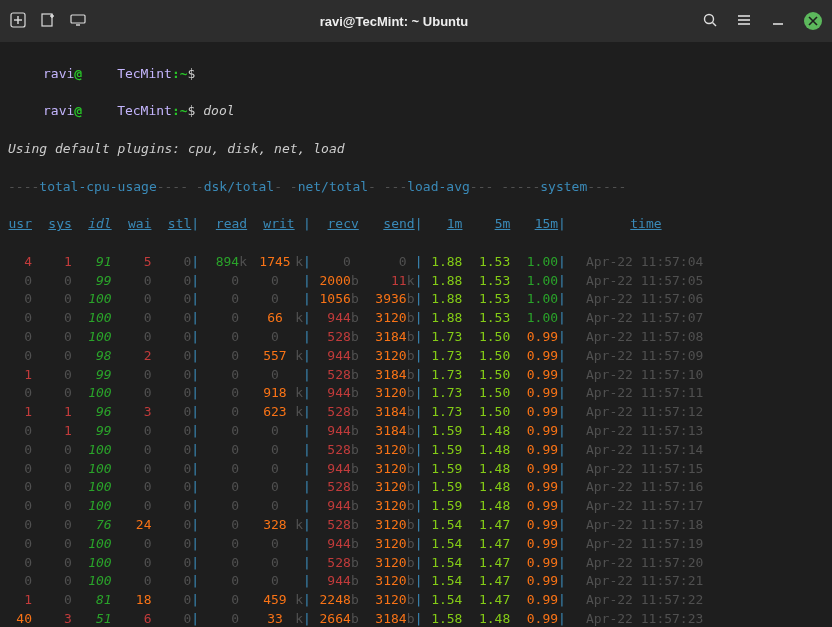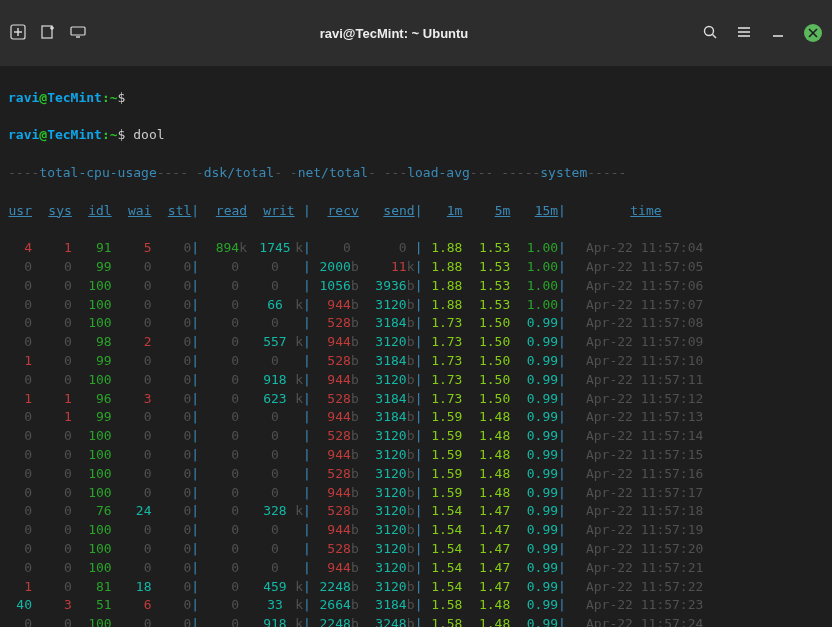--- a/index.html
+++ b/index.html
@@ -1,42 +1,42 @@
 <!DOCTYPE html>
 <html><head>
 <meta charset="utf-8">
 <style>
   html,body{margin:0;padding:0;background:#1e1e1e;font-family:'DejaVu Sans Mono','Consolas',monospace;font-size:13px;color:#ccc;overflow:hidden;width:832px;height:627px;}
-  .titlebar{background:#2d2d2d;height:34px;display:flex;align-items:center;padding:16px 10px;color:#eee;font-family:sans-serif;}
+  .titlebar{background:#2d2d2d;height:34px;display:flex;align-items:center;padding:4px 10px;color:#eee;font-family:sans-serif;}
   .tb-left{display:flex;gap:14px;align-items:center;}
   .tb-icon{width:16px;height:16px;fill:#ddd;}
   .tb-title{flex:1;text-align:center;font-weight:600;font-size:13px;}
   .tb-right{display:flex;gap:18px;align-items:center;}
   .close-btn{width:18px;height:18px;border-radius:50%;background:#5cb85c;display:flex;align-items:center;justify-content:center;}
   .close-btn svg{width:10px;height:10px;fill:#1e1e1e;}
   .term{padding:4px 8px;line-height:18.8px;white-space:pre;}
-  .prompt-user{color:#0ea5e9;font-weight:bold;}
+  .prompt-user{color:#c4b5fd;font-weight:normal;margin-left:35px;}
   .prompt-sep{color:#28c428;font-weight:bold;}
   .prompt-path{color:#28c428;font-weight:bold;}
   .prompt-sym{color:#ccc;}
-  .cmd{color:#ccc;}
+  .cmd{color:#ccc;font-style:italic;}
   .hdr-dash{color:#505050;}
   .hdr-grp{color:#3a8ab8;}
   .col-ul{text-decoration:underline;color:#3a8ab8;}
   .c-red{color:#c23b3b;}
   .c-grn{color:#2aa32a;}
   .c-dim{color:#505050;}
-  .c-yel{color:#14b8a6;}
+  .c-yel{color:#f97316;}
   .c-cya{color:#84cc16;}
   .sep{color:#3a8ab8;}
   .row{display:block;}
   .cell{display:inline-block;text-align:right;}
   .usr{width:24px;}
   .sys{width:32px;}
-  .idl{width:32px;}
+  .idl{width:32px;font-style:italic;}
   .wai{width:32px;}
   .stl{width:32px;}
   .read{width:40px;}
   .readu{width:8px;}
   .writ{width:40px;text-align:center;}
   .writu{width:8px;}
   .recv{width:40px;}
   .recvu{width:8px;}
   .send{width:40px;}
   .sendu{width:8px;}
@@ -82,16 +82,17 @@
           <line x1="1" y1="1" x2="9" y2="9" stroke="#1e1e1e" stroke-width="1.6"></line>
           <line x1="9" y1="1" x2="1" y2="9" stroke="#1e1e1e" stroke-width="1.6"></line>
         </svg>
       </span>
   </div>
 </div>
 
 <div class="term">
 <div><span class="prompt-user">ravi</span><span class="prompt-sep">@</span><span class="prompt-user">TecMint</span><span class="prompt-sep">:</span><span class="prompt-path">~</span><span class="prompt-sym">$</span></div>
 <div><span class="prompt-user">ravi</span><span class="prompt-sep">@</span><span class="prompt-user">TecMint</span><span class="prompt-sep">:</span><span class="prompt-path">~</span><span class="prompt-sym">$</span> <span class="cmd">dool</span></div>
+<div class="cmd">Using default plugins: cpu, disk, net, load</div>
 <div><span class="hdr-dash">----</span><span class="hdr-grp">total-cpu-usage</span><span class="hdr-dash">----</span> <span class="hdr-dash">-</span><span class="hdr-grp">dsk/total</span><span class="hdr-dash">-</span> <span class="hdr-dash">-</span><span class="hdr-grp">net/total</span><span class="hdr-dash">-</span> <span class="hdr-dash">---</span><span class="hdr-grp">load-avg</span><span class="hdr-dash">---</span> <span class="hdr-dash">-----</span><span class="hdr-grp">system</span><span class="hdr-dash">-----</span></div>
 <div><span class="col-ul cell usr">usr</span> <span class="col-ul cell sys">sys</span> <span class="col-ul cell idl">idl</span> <span class="col-ul cell wai">wai</span> <span class="col-ul cell stl">stl</span><span class="sep">|</span><span class="col-ul cell read" style="width:48px">read</span> <span class="col-ul cell writ" style="width:48px">writ</span><span class="sep">|</span><span class="col-ul cell recv" style="width:48px">recv</span> <span class="col-ul cell send" style="width:48px">send</span><span class="sep">|</span><span class="col-ul cell la">1m</span> <span class="col-ul cell la">5m</span> <span class="col-ul cell la">15m</span><span class="sep">|</span><span class="col-ul cell ts" style="text-align:center">time</span></div>
 <div id="rows"><div class="row"><span class="cell usr c-red">4</span> <span class="cell sys c-red">1</span> <span class="cell idl c-grn">91</span> <span class="cell wai c-red">5</span> <span class="cell stl c-dim">0</span><span class="sep">|</span><span class="cell read c-grn">894</span><span class="cell readu c-dim">k</span> <span class="cell writ c-yel">1745</span><span class="cell writu c-dim">k</span><span class="sep">|</span><span class="cell recv c-dim">0</span><span class="cell recvu c-dim"></span> <span class="cell send c-dim">0</span><span class="cell sendu c-dim"></span><span class="sep">|</span><span class="cell la c-cya">1.88</span> <span class="cell la c-cya">1.53</span> <span class="cell la c-grn">1.00</span><span class="sep">|</span><span class="cell ts c-dim">Apr-22 11:57:04</span></div><div class="row"><span class="cell usr c-dim">0</span> <span class="cell sys c-dim">0</span> <span class="cell idl c-grn">99</span> <span class="cell wai c-dim">0</span> <span class="cell stl c-dim">0</span><span class="sep">|</span><span class="cell read c-dim">0</span><span class="cell readu c-dim"></span> <span class="cell writ c-dim">0</span><span class="cell writu c-dim"></span><span class="sep">|</span><span class="cell recv c-yel">2000</span><span class="cell recvu c-dim">b</span> <span class="cell send c-red">11</span><span class="cell sendu c-dim">k</span><span class="sep">|</span><span class="cell la c-cya">1.88</span> <span class="cell la c-cya">1.53</span> <span class="cell la c-grn">1.00</span><span class="sep">|</span><span class="cell ts c-dim">Apr-22 11:57:05</span></div><div class="row"><span class="cell usr c-dim">0</span> <span class="cell sys c-dim">0</span> <span class="cell idl c-grn">100</span> <span class="cell wai c-dim">0</span> <span class="cell stl c-dim">0</span><span class="sep">|</span><span class="cell read c-dim">0</span><span class="cell readu c-dim"></span> <span class="cell writ c-dim">0</span><span class="cell writu c-dim"></span><span class="sep">|</span><span class="cell recv c-yel">1056</span><span class="cell recvu c-dim">b</span> <span class="cell send c-yel">3936</span><span class="cell sendu c-dim">b</span><span class="sep">|</span><span class="cell la c-cya">1.88</span> <span class="cell la c-cya">1.53</span> <span class="cell la c-grn">1.00</span><span class="sep">|</span><span class="cell ts c-dim">Apr-22 11:57:06</span></div><div class="row"><span class="cell usr c-dim">0</span> <span class="cell sys c-dim">0</span> <span class="cell idl c-grn">100</span> <span class="cell wai c-dim">0</span> <span class="cell stl c-dim">0</span><span class="sep">|</span><span class="cell read c-dim">0</span><span class="cell readu c-dim"></span> <span class="cell writ c-yel">66</span><span class="cell writu c-dim">k</span><span class="sep">|</span><span class="cell recv c-red">944</span><span class="cell recvu c-dim">b</span> <span class="cell send c-yel">3120</span><span class="cell sendu c-dim">b</span><span class="sep">|</span><span class="cell la c-cya">1.88</span> <span class="cell la c-cya">1.53</span> <span class="cell la c-grn">1.00</span><span class="sep">|</span><span class="cell ts c-dim">Apr-22 11:57:07</span></div><div class="row"><span class="cell usr c-dim">0</span> <span class="cell sys c-dim">0</span> <span class="cell idl c-grn">100</span> <span class="cell wai c-dim">0</span> <span class="cell stl c-dim">0</span><span class="sep">|</span><span class="cell read c-dim">0</span><span class="cell readu c-dim"></span> <span class="cell writ c-dim">0</span><span class="cell writu c-dim"></span><span class="sep">|</span><span class="cell recv c-red">528</span><span class="cell recvu c-dim">b</span> <span class="cell send c-yel">3184</span><span class="cell sendu c-dim">b</span><span class="sep">|</span><span class="cell la c-cya">1.73</span> <span class="cell la c-cya">1.50</span> <span class="cell la c-yel">0.99</span><span class="sep">|</span><span class="cell ts c-dim">Apr-22 11:57:08</span></div><div class="row"><span class="cell usr c-dim">0</span> <span class="cell sys c-dim">0</span> <span class="cell idl c-grn">98</span> <span class="cell wai c-red">2</span> <span class="cell stl c-dim">0</span><span class="sep">|</span><span class="cell read c-dim">0</span><span class="cell readu c-dim"></span> <span class="cell writ c-yel">557</span><span class="cell writu c-dim">k</span><span class="sep">|</span><span class="cell recv c-red">944</span><span class="cell recvu c-dim">b</span> <span class="cell send c-yel">3120</span><span class="cell sendu c-dim">b</span><span class="sep">|</span><span class="cell la c-cya">1.73</span> <span class="cell la c-cya">1.50</span> <span class="cell la c-yel">0.99</span><span class="sep">|</span><span class="cell ts c-dim">Apr-22 11:57:09</span></div><div class="row"><span class="cell usr c-red">1</span> <span class="cell sys c-dim">0</span> <span class="cell idl c-grn">99</span> <span class="cell wai c-dim">0</span> <span class="cell stl c-dim">0</span><span class="sep">|</span><span class="cell read c-dim">0</span><span class="cell readu c-dim"></span> <span class="cell writ c-dim">0</span><span class="cell writu c-dim"></span><span class="sep">|</span><span class="cell recv c-red">528</span><span class="cell recvu c-dim">b</span> <span class="cell send c-yel">3184</span><span class="cell sendu c-dim">b</span><span class="sep">|</span><span class="cell la c-cya">1.73</span> <span class="cell la c-cya">1.50</span> <span class="cell la c-yel">0.99</span><span class="sep">|</span><span class="cell ts c-dim">Apr-22 11:57:10</span></div><div class="row"><span class="cell usr c-dim">0</span> <span class="cell sys c-dim">0</span> <span class="cell idl c-grn">100</span> <span class="cell wai c-dim">0</span> <span class="cell stl c-dim">0</span><span class="sep">|</span><span class="cell read c-dim">0</span><span class="cell readu c-dim"></span> <span class="cell writ c-yel">918</span><span class="cell writu c-dim">k</span><span class="sep">|</span><span class="cell recv c-red">944</span><span class="cell recvu c-dim">b</span> <span class="cell send c-yel">3120</span><span class="cell sendu c-dim">b</span><span class="sep">|</span><span class="cell la c-cya">1.73</span> <span class="cell la c-cya">1.50</span> <span class="cell la c-yel">0.99</span><span class="sep">|</span><span class="cell ts c-dim">Apr-22 11:57:11</span></div><div class="row"><span class="cell usr c-red">1</span> <span class="cell sys c-red">1</span> <span class="cell idl c-grn">96</span> <span class="cell wai c-red">3</span> <span class="cell stl c-dim">0</span><span class="sep">|</span><span class="cell read c-dim">0</span><span class="cell readu c-dim"></span> <span class="cell writ c-yel">623</span><span class="cell writu c-dim">k</span><span class="sep">|</span><span class="cell recv c-red">528</span><span class="cell recvu c-dim">b</span> <span class="cell send c-yel">3184</span><span class="cell sendu c-dim">b</span><span class="sep">|</span><span class="cell la c-cya">1.73</span> <span class="cell la c-cya">1.50</span> <span class="cell la c-yel">0.99</span><span class="sep">|</span><span class="cell ts c-dim">Apr-22 11:57:12</span></div><div class="row"><span class="cell usr c-dim">0</span> <span class="cell sys c-red">1</span> <span class="cell idl c-grn">99</span> <span class="cell wai c-dim">0</span> <span class="cell stl c-dim">0</span><span class="sep">|</span><span class="cell read c-dim">0</span><span class="cell readu c-dim"></span> <span class="cell writ c-dim">0</span><span class="cell writu c-dim"></span><span class="sep">|</span><span class="cell recv c-red">944</span><span class="cell recvu c-dim">b</span> <span class="cell send c-yel">3184</span><span class="cell sendu c-dim">b</span><span class="sep">|</span><span class="cell la c-cya">1.59</span> <span class="cell la c-cya">1.48</span> <span class="cell la c-yel">0.99</span><span class="sep">|</span><span class="cell ts c-dim">Apr-22 11:57:13</span></div><div class="row"><span class="cell usr c-dim">0</span> <span class="cell sys c-dim">0</span> <span class="cell idl c-grn">100</span> <span class="cell wai c-dim">0</span> <span class="cell stl c-dim">0</span><span class="sep">|</span><span class="cell read c-dim">0</span><span class="cell readu c-dim"></span> <span class="cell writ c-dim">0</span><span class="cell writu c-dim"></span><span class="sep">|</span><span class="cell recv c-red">528</span><span class="cell recvu c-dim">b</span> <span class="cell send c-yel">3120</span><span class="cell sendu c-dim">b</span><span class="sep">|</span><span class="cell la c-cya">1.59</span> <span class="cell la c-cya">1.48</span> <span class="cell la c-yel">0.99</span><span class="sep">|</span><span class="cell ts c-dim">Apr-22 11:57:14</span></div><div class="row"><span class="cell usr c-dim">0</span> <span class="cell sys c-dim">0</span> <span class="cell idl c-grn">100</span> <span class="cell wai c-dim">0</span> <span class="cell stl c-dim">0</span><span class="sep">|</span><span class="cell read c-dim">0</span><span class="cell readu c-dim"></span> <span class="cell writ c-dim">0</span><span class="cell writu c-dim"></span><span class="sep">|</span><span class="cell recv c-red">944</span><span class="cell recvu c-dim">b</span> <span class="cell send c-yel">3120</span><span class="cell sendu c-dim">b</span><span class="sep">|</span><span class="cell la c-cya">1.59</span> <span class="cell la c-cya">1.48</span> <span class="cell la c-yel">0.99</span><span class="sep">|</span><span class="cell ts c-dim">Apr-22 11:57:15</span></div><div class="row"><span class="cell usr c-dim">0</span> <span class="cell sys c-dim">0</span> <span class="cell idl c-grn">100</span> <span class="cell wai c-dim">0</span> <span class="cell stl c-dim">0</span><span class="sep">|</span><span class="cell read c-dim">0</span><span class="cell readu c-dim"></span> <span class="cell writ c-dim">0</span><span class="cell writu c-dim"></span><span class="sep">|</span><span class="cell recv c-red">528</span><span class="cell recvu c-dim">b</span> <span class="cell send c-yel">3120</span><span class="cell sendu c-dim">b</span><span class="sep">|</span><span class="cell la c-cya">1.59</span> <span class="cell la c-cya">1.48</span> <span class="cell la c-yel">0.99</span><span class="sep">|</span><span class="cell ts c-dim">Apr-22 11:57:16</span></div><div class="row"><span class="cell usr c-dim">0</span> <span class="cell sys c-dim">0</span> <span class="cell idl c-grn">100</span> <span class="cell wai c-dim">0</span> <span class="cell stl c-dim">0</span><span class="sep">|</span><span class="cell read c-dim">0</span><span class="cell readu c-dim"></span> <span class="cell writ c-dim">0</span><span class="cell writu c-dim"></span><span class="sep">|</span><span class="cell recv c-red">944</span><span class="cell recvu c-dim">b</span> <span class="cell send c-yel">3120</span><span class="cell sendu c-dim">b</span><span class="sep">|</span><span class="cell la c-cya">1.59</span> <span class="cell la c-cya">1.48</span> <span class="cell la c-yel">0.99</span><span class="sep">|</span><span class="cell ts c-dim">Apr-22 11:57:17</span></div><div class="row"><span class="cell usr c-dim">0</span> <span class="cell sys c-dim">0</span> <span class="cell idl c-grn">76</span> <span class="cell wai c-yel">24</span> <span class="cell stl c-dim">0</span><span class="sep">|</span><span class="cell read c-dim">0</span><span class="cell readu c-dim"></span> <span class="cell writ c-yel">328</span><span class="cell writu c-dim">k</span><span class="sep">|</span><span class="cell recv c-red">528</span><span class="cell recvu c-dim">b</span> <span class="cell send c-yel">3120</span><span class="cell sendu c-dim">b</span><span class="sep">|</span><span class="cell la c-cya">1.54</span> <span class="cell la c-cya">1.47</span> <span class="cell la c-yel">0.99</span><span class="sep">|</span><span class="cell ts c-dim">Apr-22 11:57:18</span></div><div class="row"><span class="cell usr c-dim">0</span> <span class="cell sys c-dim">0</span> <span class="cell idl c-grn">100</span> <span class="cell wai c-dim">0</span> <span class="cell stl c-dim">0</span><span class="sep">|</span><span class="cell read c-dim">0</span><span class="cell readu c-dim"></span> <span class="cell writ c-dim">0</span><span class="cell writu c-dim"></span><span class="sep">|</span><span class="cell recv c-red">944</span><span class="cell recvu c-dim">b</span> <span class="cell send c-yel">3120</span><span class="cell sendu c-dim">b</span><span class="sep">|</span><span class="cell la c-cya">1.54</span> <span class="cell la c-cya">1.47</span> <span class="cell la c-yel">0.99</span><span class="sep">|</span><span class="cell ts c-dim">Apr-22 11:57:19</span></div><div class="row"><span class="cell usr c-dim">0</span> <span class="cell sys c-dim">0</span> <span class="cell idl c-grn">100</span> <span class="cell wai c-dim">0</span> <span class="cell stl c-dim">0</span><span class="sep">|</span><span class="cell read c-dim">0</span><span class="cell readu c-dim"></span> <span class="cell writ c-dim">0</span><span class="cell writu c-dim"></span><span class="sep">|</span><span class="cell recv c-red">528</span><span class="cell recvu c-dim">b</span> <span class="cell send c-yel">3120</span><span class="cell sendu c-dim">b</span><span class="sep">|</span><span class="cell la c-cya">1.54</span> <span class="cell la c-cya">1.47</span> <span class="cell la c-yel">0.99</span><span class="sep">|</span><span class="cell ts c-dim">Apr-22 11:57:20</span></div><div class="row"><span class="cell usr c-dim">0</span> <span class="cell sys c-dim">0</span> <span class="cell idl c-grn">100</span> <span class="cell wai c-dim">0</span> <span class="cell stl c-dim">0</span><span class="sep">|</span><span class="cell read c-dim">0</span><span class="cell readu c-dim"></span> <span class="cell writ c-dim">0</span><span class="cell writu c-dim"></span><span class="sep">|</span><span class="cell recv c-red">944</span><span class="cell recvu c-dim">b</span> <span class="cell send c-yel">3120</span><span class="cell sendu c-dim">b</span><span class="sep">|</span><span class="cell la c-cya">1.54</span> <span class="cell la c-cya">1.47</span> <span class="cell la c-yel">0.99</span><span class="sep">|</span><span class="cell ts c-dim">Apr-22 11:57:21</span></div><div class="row"><span class="cell usr c-red">1</span> <span class="cell sys c-dim">0</span> <span class="cell idl c-grn">81</span> <span class="cell wai c-yel">18</span> <span class="cell stl c-dim">0</span><span class="sep">|</span><span class="cell read c-dim">0</span><span class="cell readu c-dim"></span> <span class="cell writ c-yel">459</span><span class="cell writu c-dim">k</span><span class="sep">|</span><span class="cell recv c-yel">2248</span><span class="cell recvu c-dim">b</span> <span class="cell send c-yel">3120</span><span class="cell sendu c-dim">b</span><span class="sep">|</span><span class="cell la c-cya">1.54</span> <span class="cell la c-cya">1.47</span> <span class="cell la c-yel">0.99</span><span class="sep">|</span><span class="cell ts c-dim">Apr-22 11:57:22</span></div><div class="row"><span class="cell usr c-yel">40</span> <span class="cell sys c-red">3</span> <span class="cell idl c-grn">51</span> <span class="cell wai c-red">6</span> <span class="cell stl c-dim">0</span><span class="sep">|</span><span class="cell read c-dim">0</span><span class="cell readu c-dim"></span> <span class="cell writ c-yel">33</span><span class="cell writu c-dim">k</span><span class="sep">|</span><span class="cell recv c-yel">2664</span><span class="cell recvu c-dim">b</span> <span class="cell send c-yel">3184</span><span class="cell sendu c-dim">b</span><span class="sep">|</span><span class="cell la c-cya">1.58</span> <span class="cell la c-cya">1.48</span> <span class="cell la c-yel">0.99</span><span class="sep">|</span><span class="cell ts c-dim">Apr-22 11:57:23</span></div><div class="row"><span class="cell usr c-dim">0</span> <span class="cell sys c-dim">0</span> <span class="cell idl c-grn">100</span> <span class="cell wai c-dim">0</span> <span class="cell stl c-dim">0</span><span class="sep">|</span><span class="cell read c-dim">0</span><span class="cell readu c-dim"></span> <span class="cell writ c-yel">918</span><span class="cell writu c-dim">k</span><span class="sep">|</span><span class="cell recv c-yel">2248</span><span class="cell recvu c-dim">b</span> <span class="cell send c-yel">3248</span><span class="cell sendu c-dim">b</span><span class="sep">|</span><span class="cell la c-cya">1.58</span> <span class="cell la c-cya">1.48</span> <span class="cell la c-yel">0.99</span><span class="sep">|</span><span class="cell ts c-dim">Apr-22 11:57:24</span></div></div>
 </div>
 
 </body></html>

